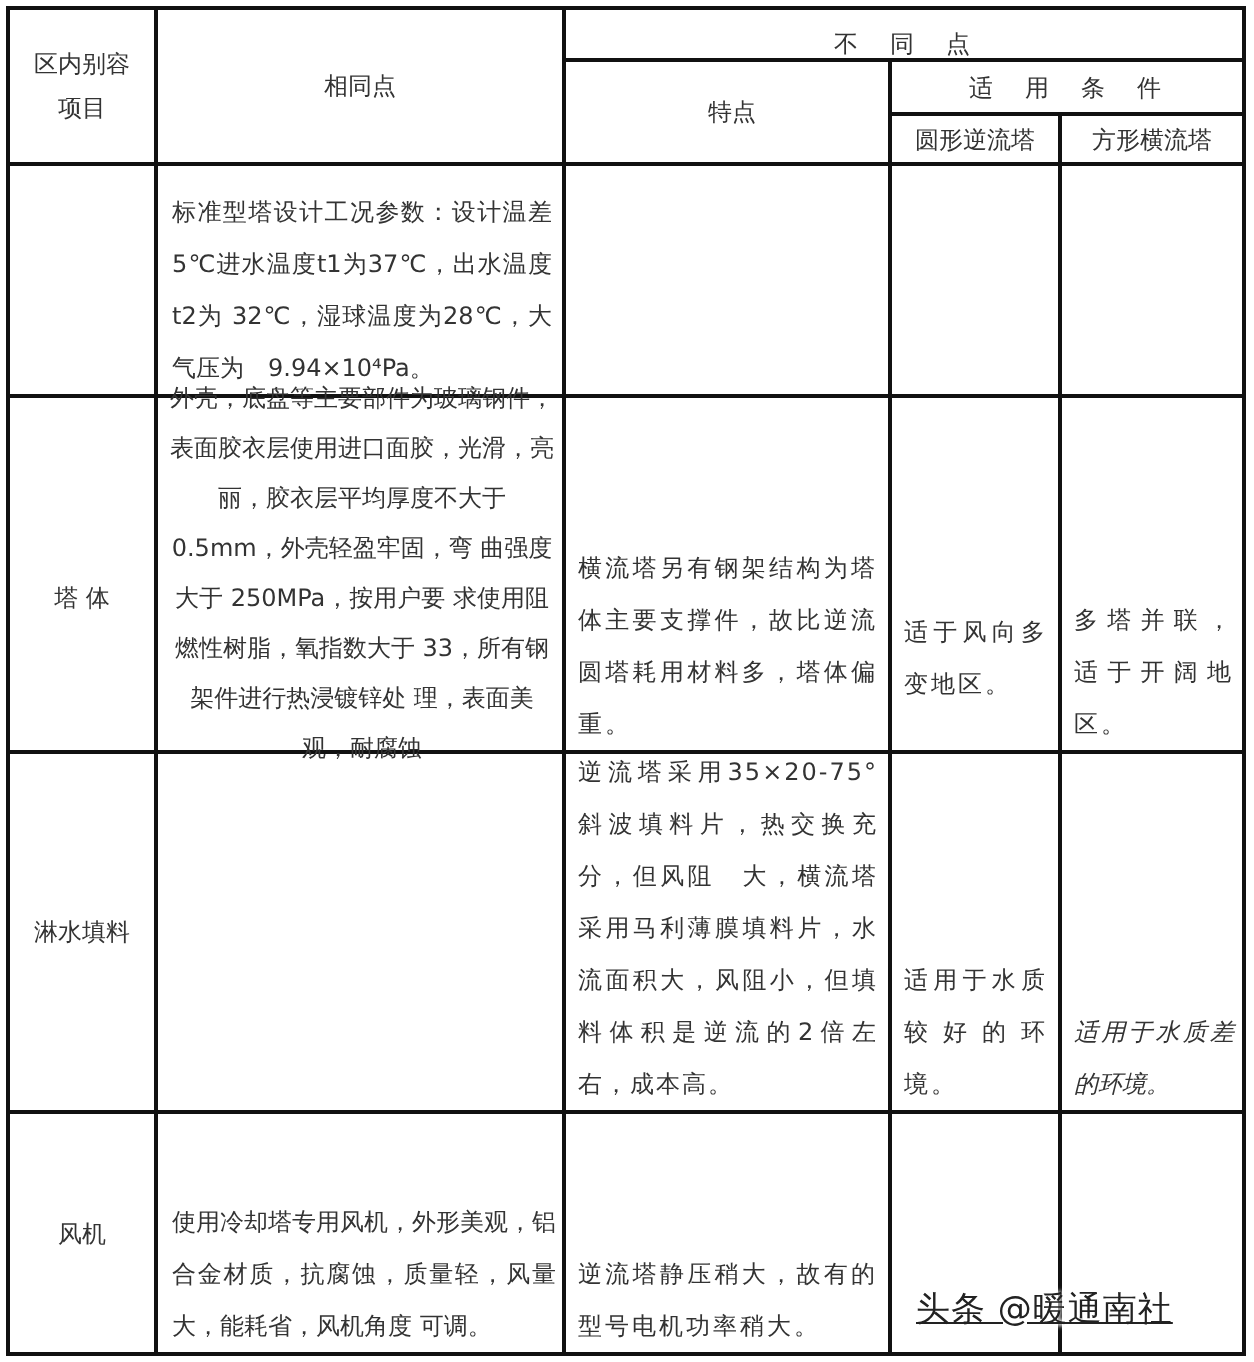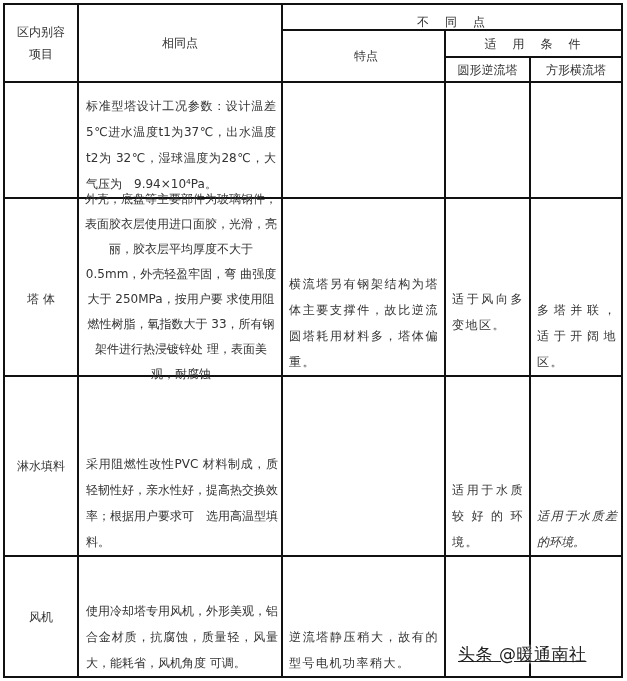--- a/index.html
+++ b/index.html
@@ -78,32 +78,32 @@
 
   <div class="cell center" style="left:5px; top:199px; width:72px; height:200px;">
     <span>塔 体</span>
   </div>
   <div class="cell center" style="left:84px; top:199px; width:194px; height:176px; line-height:25px;">
     <span>外壳，底盘等主要部件为玻璃钢件，表面胶衣层使用进口面胶，光滑，亮丽，胶衣层平均厚度不大于0.5mm，外壳轻盈牢固，弯 曲强度大于 250MPa，按用户要 求使用阻燃性树脂，氧指数大于 33，所有钢架件进行热浸镀锌处 理，表面美观，耐腐蚀</span>
   </div>
   <div class="cell left" style="left:289px; top:199px; width:150px; height:176px;">
     <span class="spaced" style="letter-spacing:1.5px;">横流塔另有钢架结构为塔体主要支撑件，故比逆流圆塔耗用材料多，塔体偏重。</span>
   </div>
-  <div class="cell left" style="left:452px; top:182px; width:72px; height:156px;">
+  <div class="cell left" style="left:452px; top:199px; width:72px; height:156px;">
     <span class="spaced" style="letter-spacing:1.5px;">适于风向多变地区。</span>
   </div>
   <div class="cell left" style="left:537px; top:199px; width:80px; height:176px;">
     <span class="spaced" style="letter-spacing:1.5px;">多塔并联，适于开阔地区。</span>
   </div>
 
   <div class="cell center" style="left:5px; top:377px; width:72px; height:178px;">
     <span>淋水填料</span>
   </div>
-  <div class="cell left" style="left:86px; top:377px; width:192px; height:178px;">
-    <span>采用阻燃性改性PVC 材料制成，质轻韧性好，亲水性好，提高热交换效率；根据用户要求可　选用高温型填料。</span>
+  <div class="cell left" style="left:289px; top:377px; width:150px; height:178px;">
+    <span style="letter-spacing:1px;">逆流塔采用35×20-75° 斜波填料片，热交换充分，但风阻　大，横流塔采用马利薄膜填料片，水流面积大，风阻小，但填料体积是逆流的2倍左右，成本高。</span>
   </div>
   <div class="cell left" style="left:452px; top:377px; width:72px; height:178px;">
     <span style="letter-spacing:1.5px;">适用于水质较好的环境。</span>
   </div>
   <div class="cell left" style="left:537px; top:377px; width:80px; height:178px;font-style:italic;">
     <span>适用于水质差的环境。</span>
   </div>
 
   <div class="cell center" style="left:5px; top:557px; width:72px; height:119px;">
     <span>风机</span>

